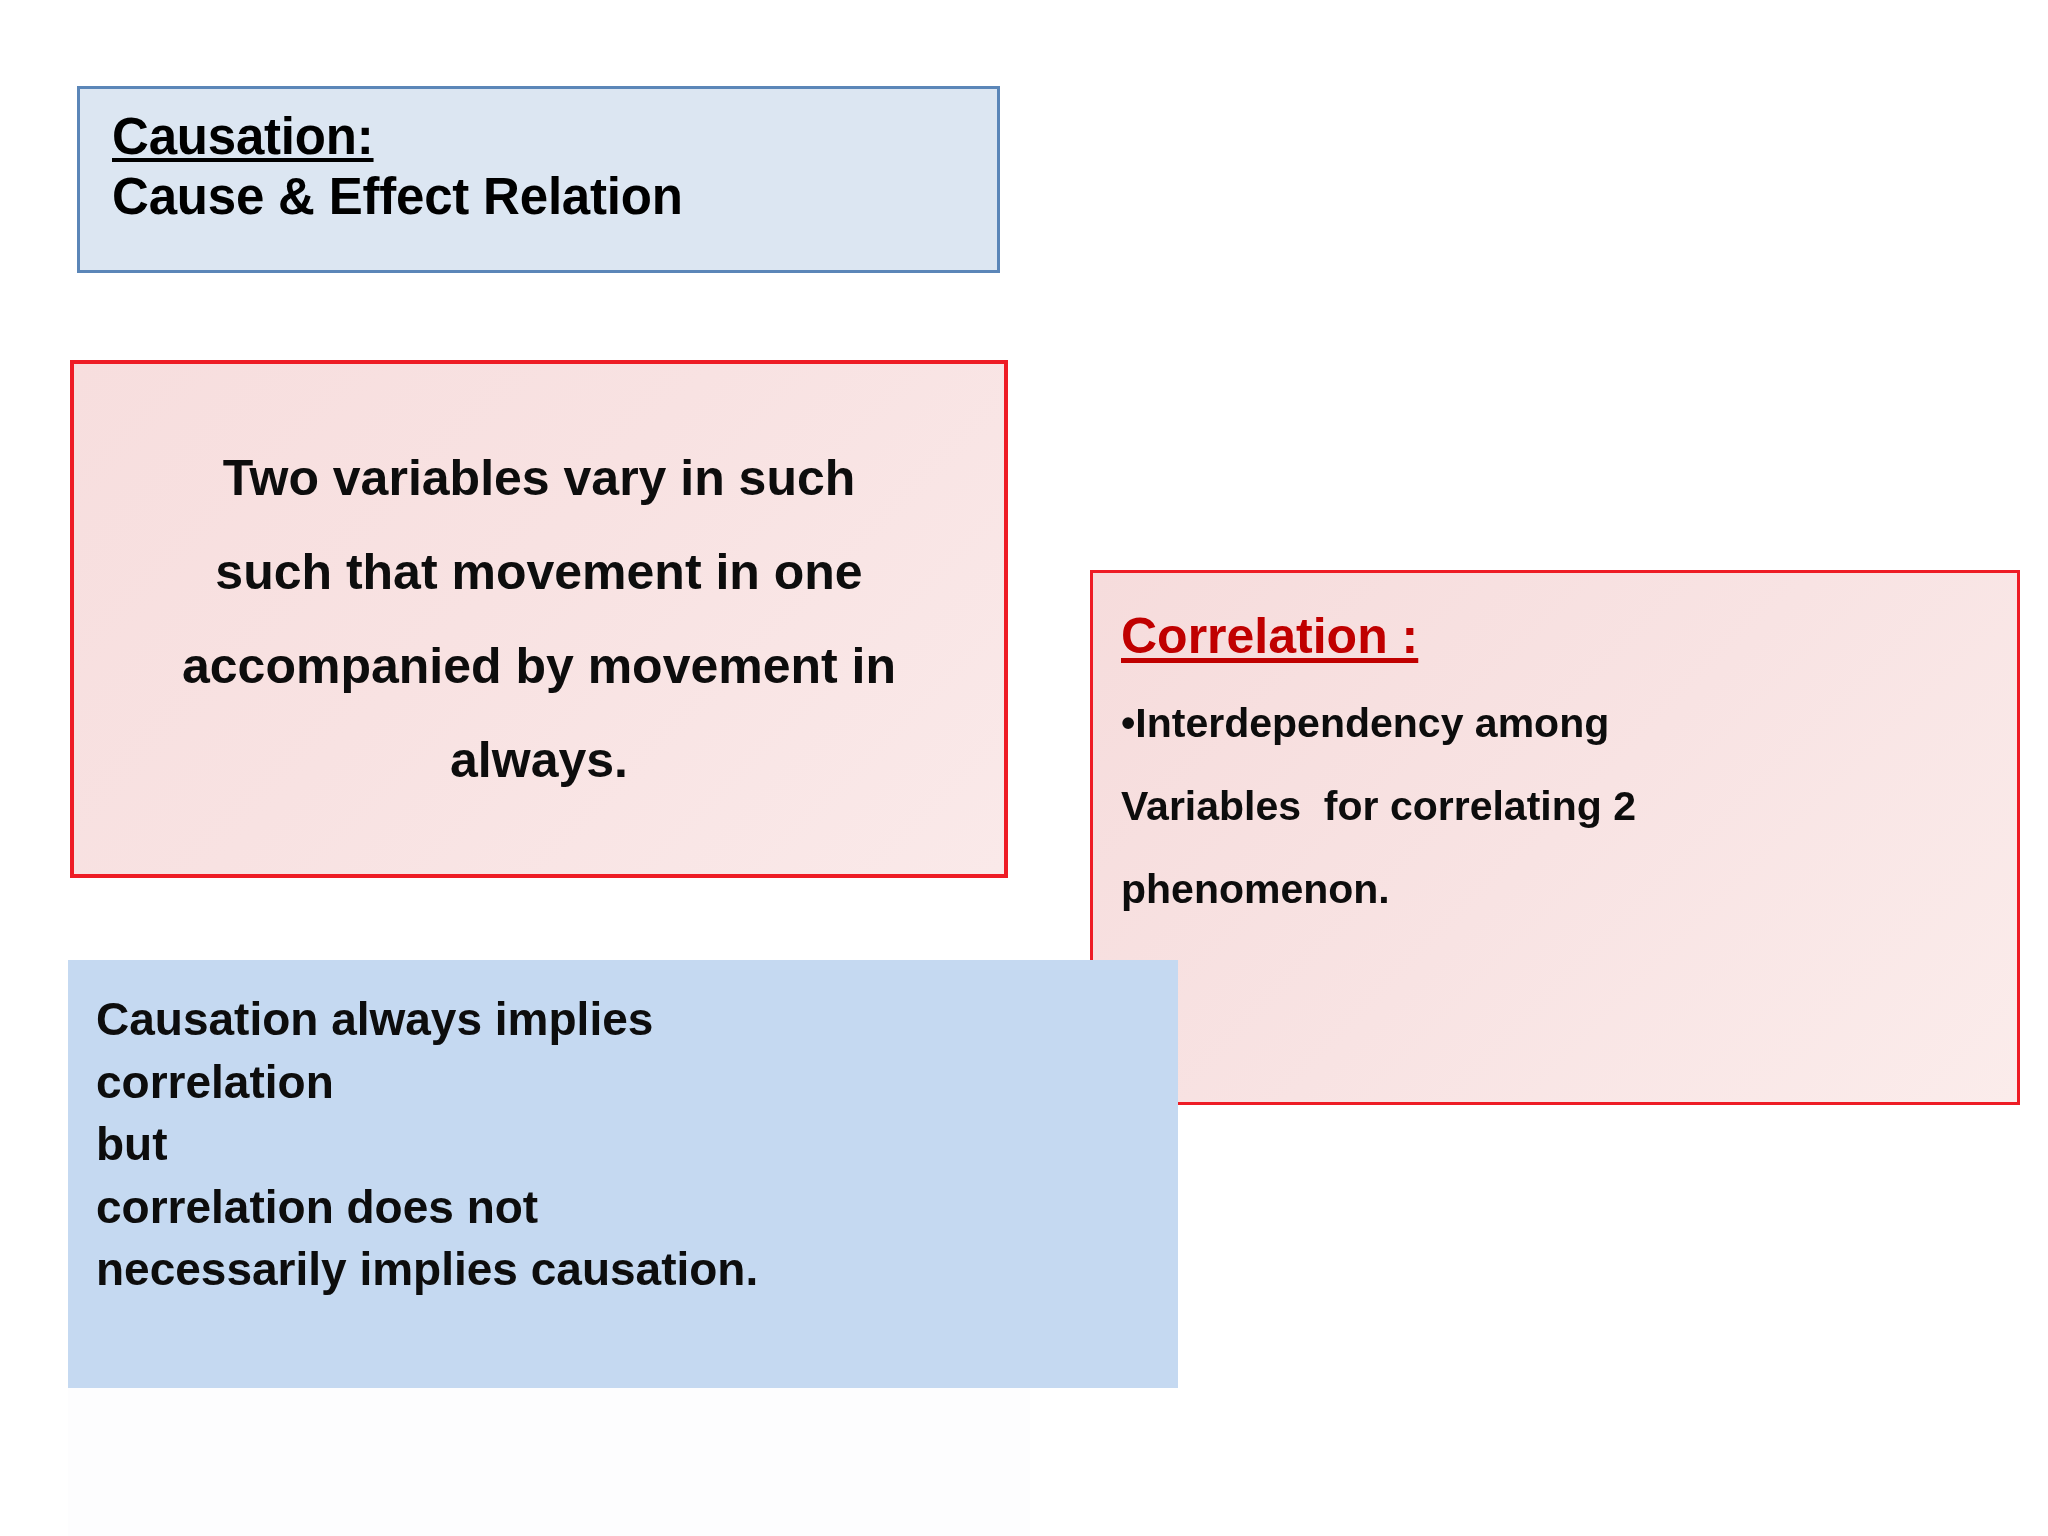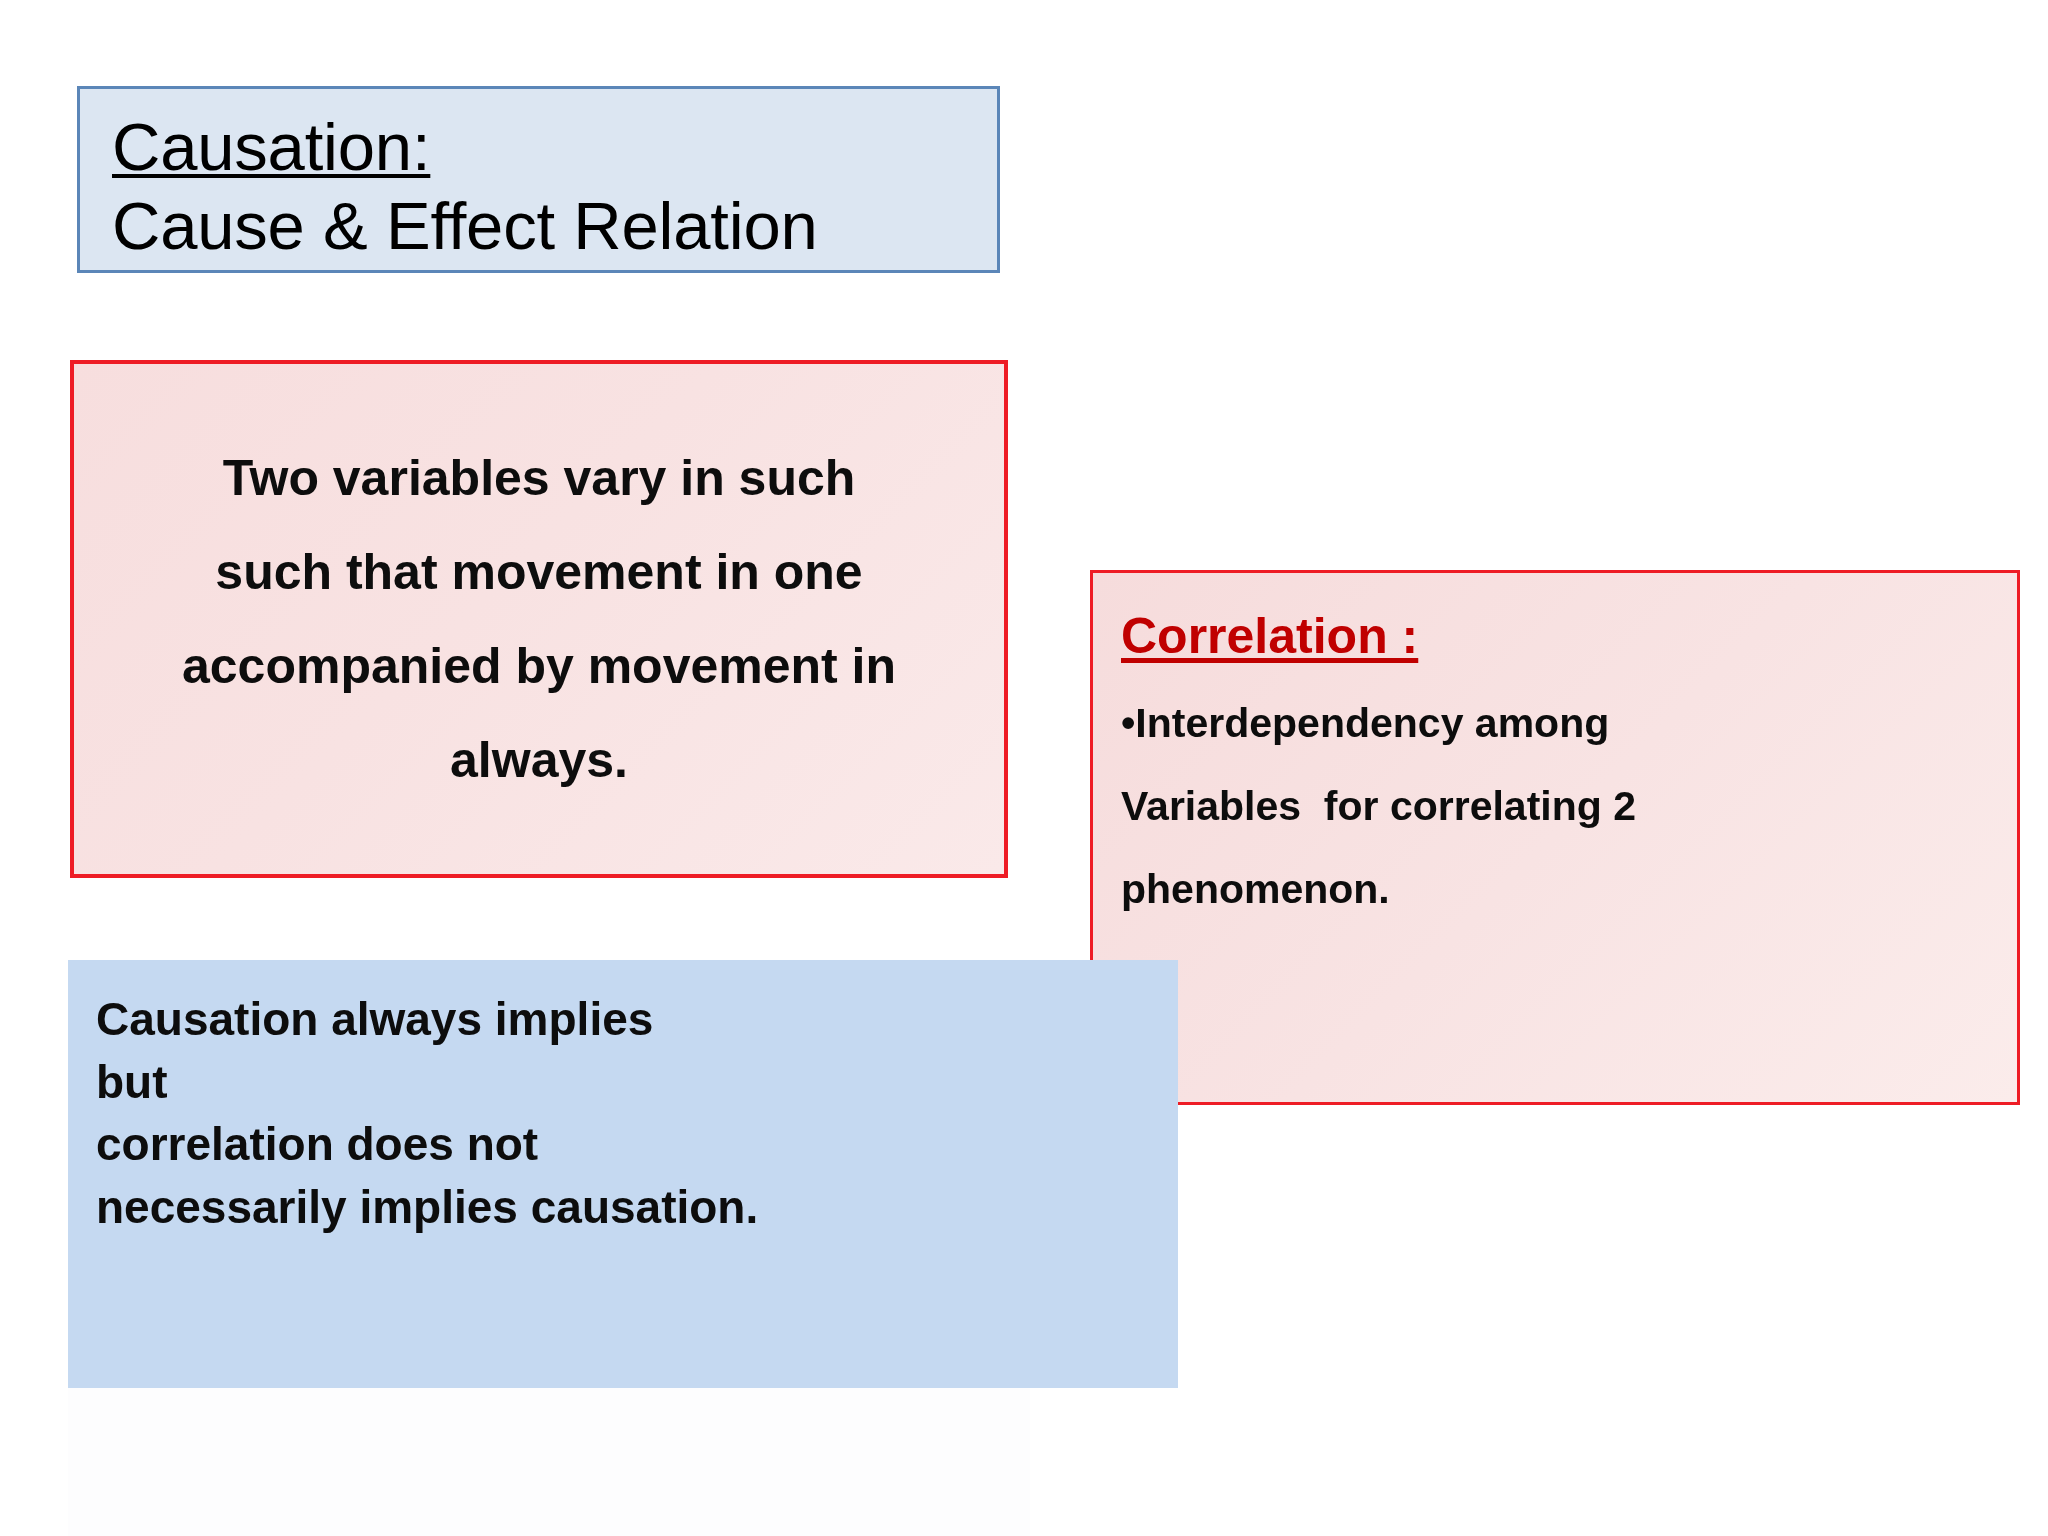--- a/index.html
+++ b/index.html
@@ -32,22 +32,22 @@
   #causation-title-box {
     left: 77px;
     top: 86px;
     width: 923px;
     height: 187px;
     background: #dce6f2;
     border: 3px solid #5b86b8;
     padding: 18px 0 0 32px;
   }
   #causation-title-box .line {
-    font-size: 67px;
-    font-weight: normal;
+    font-size: 51px;
+    font-weight: bold;
     color: #000000;
     line-height: 1.18;
     letter-spacing: -0.2px;
     white-space: nowrap;
   }
   #causation-title-box .line.underlined {
     text-decoration: underline;
     text-underline-offset: 4px;
     text-decoration-thickness: 4px;
   }
@@ -154,20 +154,21 @@
 
   <div class="box" id="correlation-box">
     <div class="heading">Correlation :</div>
     <div class="line">•Interdependency among</div>
     <div class="line">Variables  for correlating 2</div>
     <div class="line">phenomenon.</div>
   </div>
 
   <div class="box" id="implication-box">
     <div class="line">Causation always implies</div>
+    <div class="line">correlation</div>
     <div class="line">but</div>
     <div class="line">correlation does not</div>
     <div class="line">necessarily implies causation.</div>
   </div>
 
   <div id="page-underlay"></div>
 
 </div>
 
 </body></html>

